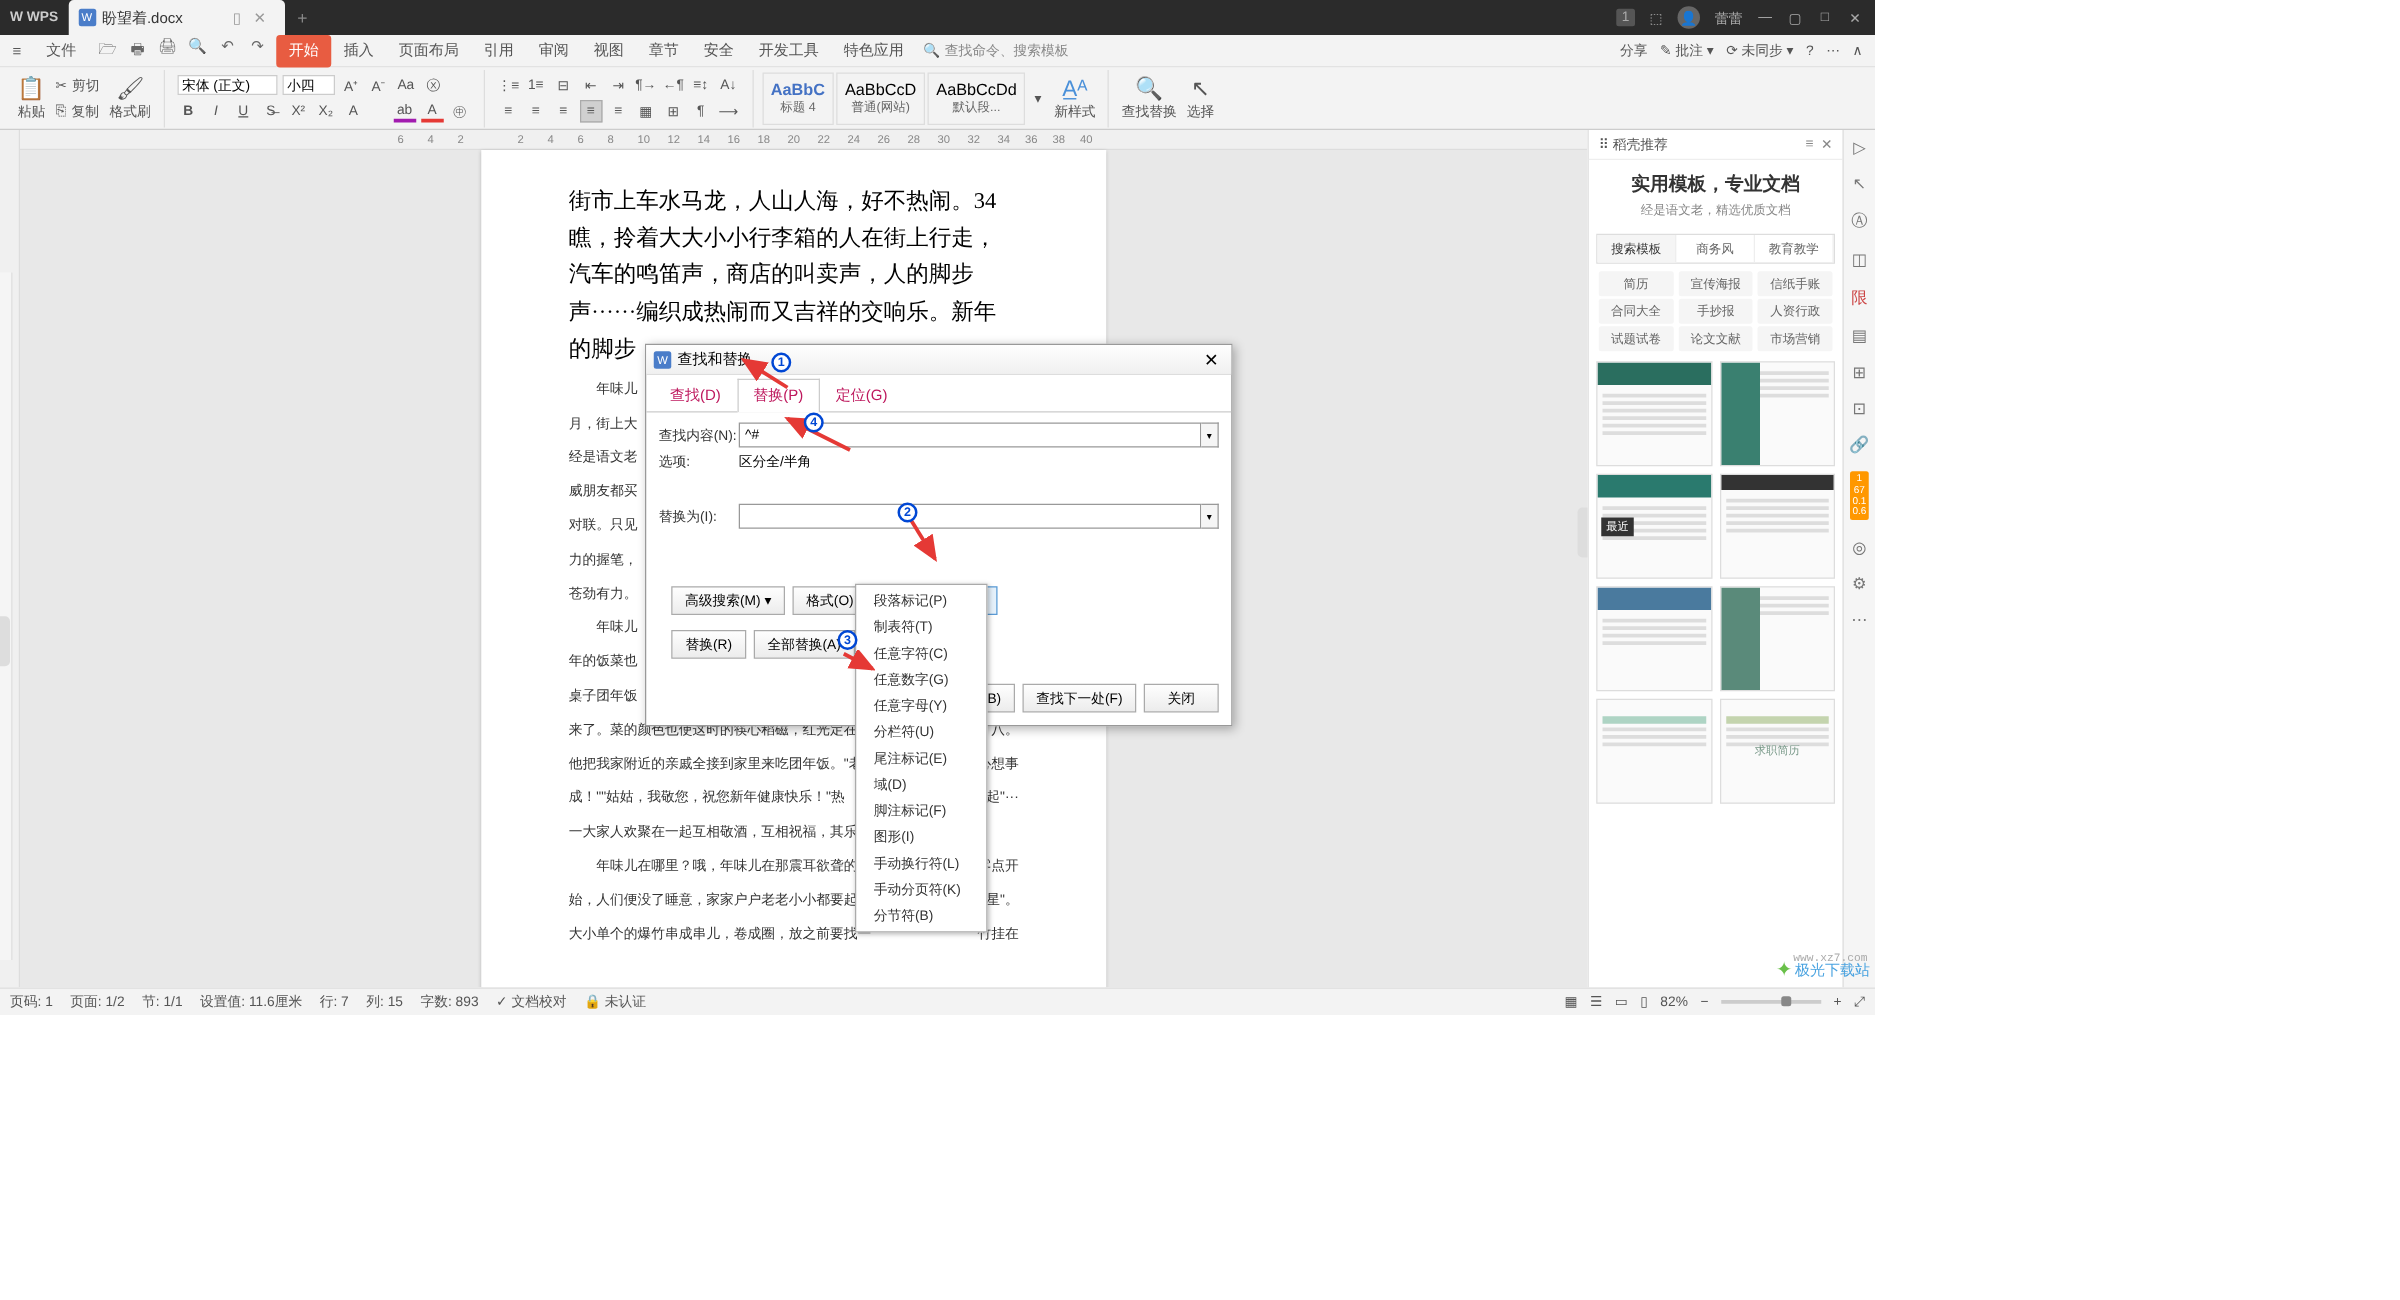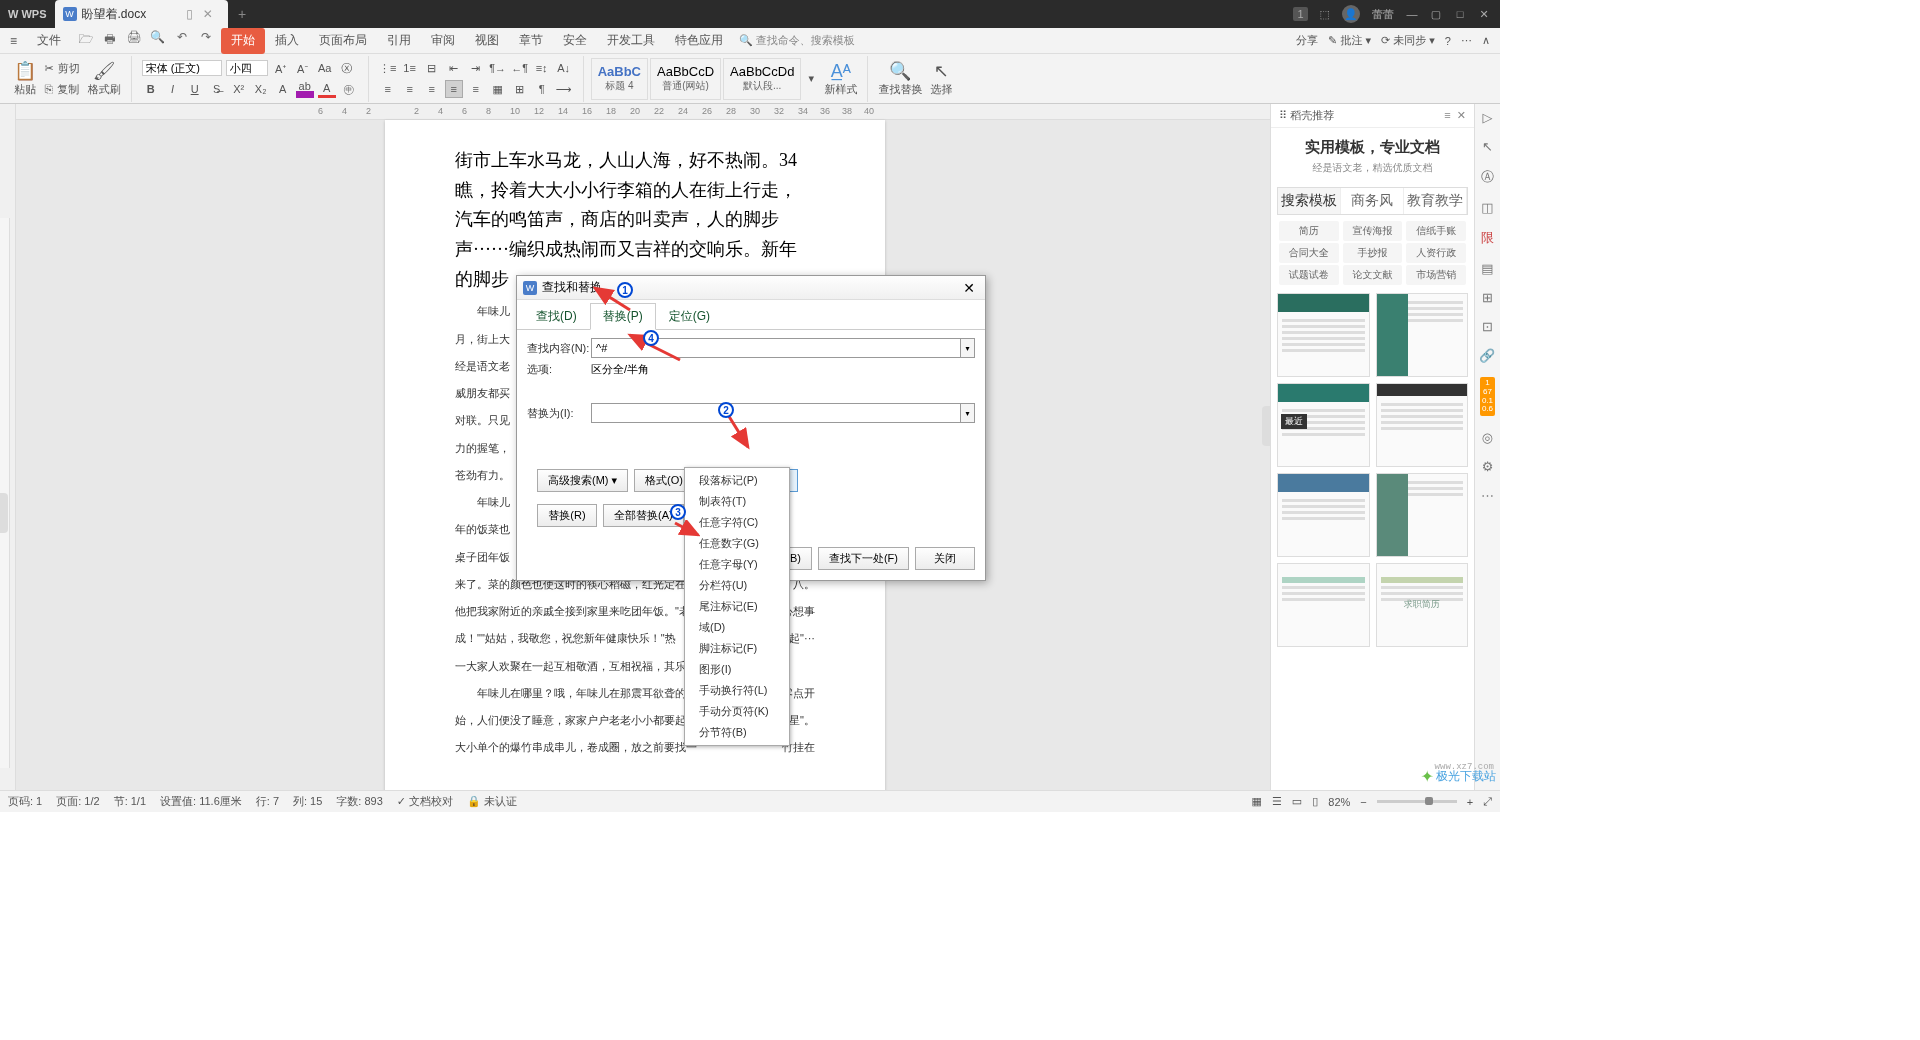--- a/index.html
+++ b/index.html
@@ -56,21 +56,21 @@
 .page p { font-family: SimSun, serif; font-size: 18px; line-height: 1.65; color: #000; }
 .page p.small { font-size: 11px; line-height: 1.75; color: #333; margin-top: 8px;}
 .page p.small.indent { text-indent: 2em; }
 
 
 .dialog { position: absolute; top: 275px; left: 516px; width: 470px; background: #fff; border: 1px solid #999; box-shadow: 2px 2px 8px rgba(0,0,0,0.3); font-size: 12px; z-index: 10;}
 .dialog .dtitle { height: 24px; background: linear-gradient(#fefefe,#f0f0f0); border-bottom: 1px solid #ddd; display: flex; align-items: center; padding: 0 6px; }
 .dialog .dtitle .dicon { width: 14px; height: 14px; background: #4a7dc9; border-radius: 2px; margin-right: 5px; display:inline-flex; align-items:center; justify-content:center; color:#fff; font-size:9px;}
 .dialog .dtitle .close { margin-left: auto; font-size: 14px; cursor: pointer; padding: 0 4px;}
 .dialog .tabs { display: flex; border-bottom: 1px solid #ccc; padding-left: 6px; margin-top: 2px;}
-.dialog .tabs .tab { padding: 4px 12px; border: 1px solid transparent; cursor: pointer; position: relative; top: 1px; color:#14532d;}
+.dialog .tabs .tab { padding: 4px 12px; border: 1px solid transparent; cursor: pointer; position: relative; top: 1px; color:#be185d;}
 .dialog .tabs .tab.active { border: 1px solid #ccc; border-bottom: 1px solid #fff; background: #fff; }
 .dialog .body { padding: 8px 10px; }
 .dialog .row { display: flex; align-items: center; margin-bottom: 4px; }
 .dialog .row label { width: 64px; text-align: left; color: #333; font-size:11px;}
 .dialog .row input[type=text] { flex: 1; border: 1px solid #999; padding: 2px 4px; height: 20px; font-size:11px;}
 .dialog .row .dd { width: 14px; border: 1px solid #999; border-left: none; height: 20px; display:flex; align-items:center; justify-content:center; background:#f5f5f5; font-size:8px;}
 .dialog .btnrow { display: flex; gap: 6px; padding: 6px 10px; }
 .dialog button { border: 1px solid #aaa; background: linear-gradient(#fefefe,#ececec); padding: 3px 10px; font-size: 11px; cursor: pointer; min-width: 60px;}
 .dialog button.sel { border: 1px solid #5b9bd5; background: #e5f1fb;}
 .dialog .btnrow2 { display:flex; justify-content: flex-end; gap: 6px; padding: 6px 10px 10px; }
@@ -82,21 +82,21 @@
 
 .annot { position: absolute; z-index: 30; pointer-events: none;}
 .circle { width: 16px; height: 16px; border: 2px solid #0047d4; border-radius: 50%; background: #fff; display:flex; align-items:center; justify-content:center; color:#0047d4; font-weight:bold; font-size:10px;}
 
 
 .rightpanel { position: absolute; top: 104px; right: 26px; width: 204px; bottom: 22px; background: #fff; border-left: 1px solid #ddd; font-size: 11px; }
 .rightpanel .hdr { padding: 4px 8px; border-bottom: 1px solid #eee; display:flex; align-items:center; color:#555;}
 .rightpanel .hdr .hctrls {margin-left:auto; display:flex; gap:6px; color:#888;}
 .rightpanel .title { text-align:center; font-size: 15px; font-weight:bold; padding: 10px 0 4px; color:#333;}
 .rightpanel .subtitle { text-align:center; font-size: 10px; color: #888; padding-bottom: 8px;}
-.rightpanel .cattabs { display:flex; border: 1px solid #ddd; margin: 4px 6px 6px; font-size:14px;}
+.rightpanel .cattabs { display:flex; border: 1px solid #ddd; margin: 4px 6px 6px; font-size:10px;}
 .rightpanel .cattabs span { flex:1; text-align:center; padding: 4px 0; color:#666; border-right:1px solid #eee;}
 .rightpanel .cattabs span.act { background:#f5f5f5; color:#333;}
 .rightpanel .tagrow { display:flex; justify-content: space-around; margin: 2px 6px; font-size:10px;}
 .rightpanel .tagrow span { padding: 3px 6px; background:#f5f5f5; border-radius:2px; color:#666; flex:1; text-align:center; margin:0 2px;}
 .rightpanel .tpls { display: grid; grid-template-columns: 1fr 1fr; gap: 6px; padding: 6px; }
 .rightpanel .tpl { height: 84px; border: 1px solid #ddd; background: #fafafa; position:relative; overflow:hidden;}
 .rightpanel .tpl .tplhead {height:18px; background:#2a6e5f;}
 .rightpanel .tpl.v2 .tplhead {background:#3a8070; width:35%; height:100%; float:left;}
 .rightpanel .tpl .lines {padding:4px;}
 .rightpanel .tpl .lines div {height:3px; background:#ddd; margin:3px 0;}
@@ -213,21 +213,21 @@
         <span class="ibtn">
             <i>I</i>
           </span>
         <span class="ibtn">
             <u>U</u>
           </span>
         <span class="ibtn">S̶</span>
         <span class="ibtn">X²</span>
         <span class="ibtn">X₂</span>
         <span class="ibtn">A</span>
-        <span class="ibtn" style="border-bottom:7px solid #a21caf;">ab</span>
+        <span class="ibtn" style="border-bottom:3px solid #a21caf;margin-left:19px;">ab</span>
         <span class="ibtn" style="border-bottom:3px solid #e53935;">A</span>
         <span class="ibtn">㊥</span>
       </div>
     </div>
   </div>
   <div class="group">
     <div class="smallcol">
       <div class="smallrow">
         <span class="ibtn">⋮≡</span>
         <span class="ibtn">1≡</span>

